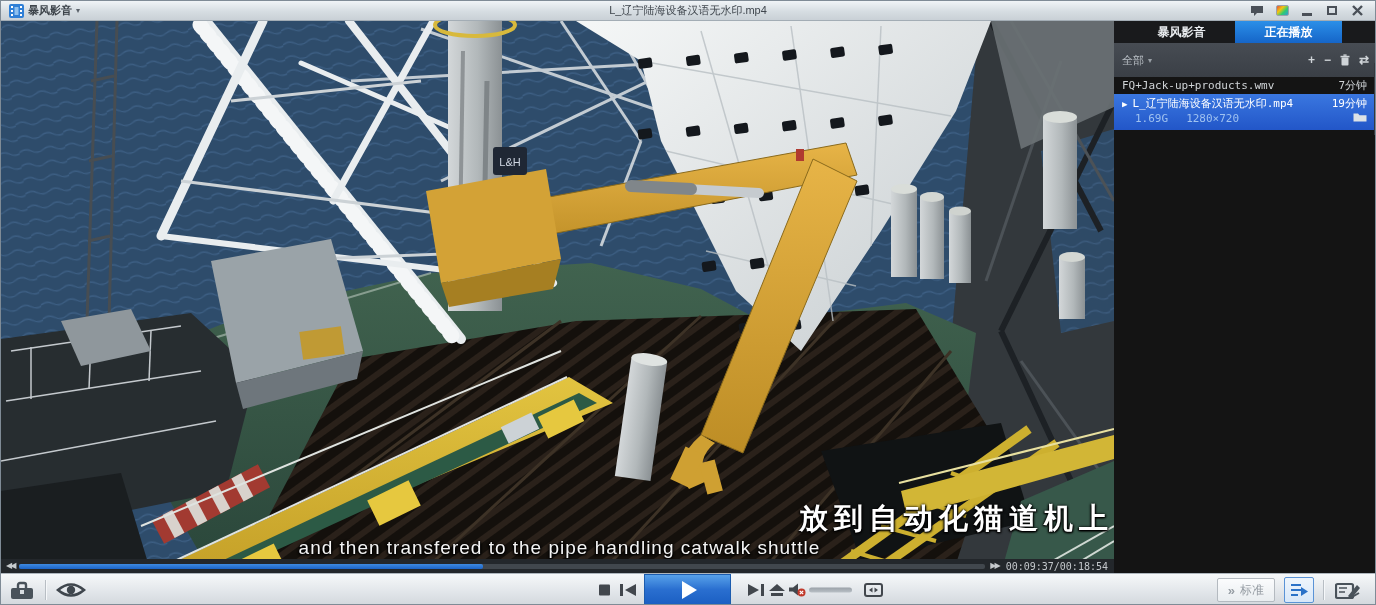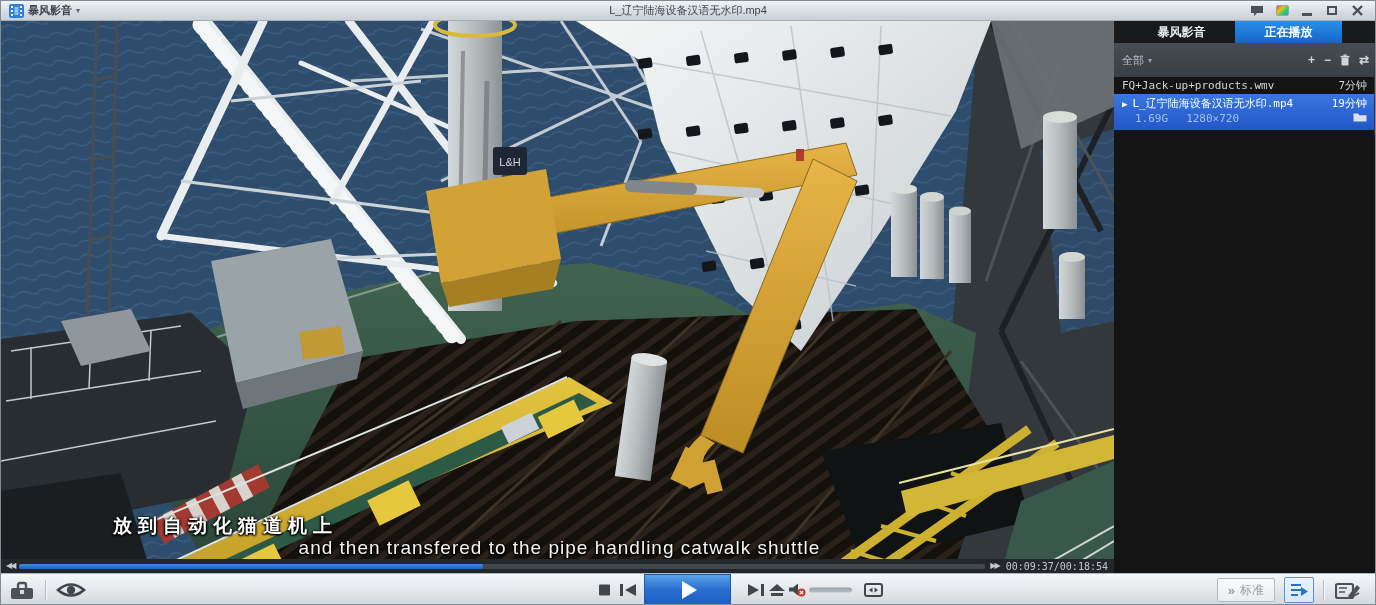--- a/index.html
+++ b/index.html
@@ -17,22 +17,22 @@
   .win-controls { margin-left:auto; display:flex; align-items:center; gap:9px; padding-right:10px; z-index:2; }
   .wc { display:flex; align-items:center; justify-content:center; width:16px; height:14px; }
   .min-glyph { width:10px; height:3px; background:#4a5058; margin-top:8px; }
   .max-glyph { width:10px; height:9px; border:2px solid #4a5058; }
   .skin-glyph { width:13px; height:11px; border:1px solid #9aa2aa; border-radius:2px;
     background:linear-gradient(135deg,#e84c3d 0%,#f1c40f 35%,#2ecc71 65%,#3498db 100%); }
 
   
   .video { position:absolute; top:20px; left:0; width:1113px; height:552px; background:#0d1524; overflow:hidden; }
   .scene { position:absolute; inset:0; }
-  .subtitle-zh { position:absolute; bottom:34px; left:0; width:100%; text-align:left; padding-left:112px;
-    font-size:19px; font-weight:bold; color:#fff; letter-spacing:6px;
+  .subtitle-zh { position:absolute; bottom:34px; left:0; width:100%; text-align:right; padding-left:112px;
+    font-size:29px; font-weight:bold; color:#fff; letter-spacing:6px;
     text-shadow:0 0 3px #000, 1px 1px 2px #000, -1px 1px 2px #000; }
   .subtitle-en { position:absolute; bottom:14px; left:2px; width:100%; text-align:center;
     font-size:19px; color:#f4f4f4; letter-spacing:1px;
     text-shadow:0 0 3px #000, 1px 1px 2px #000, -1px 1px 2px #000; }
 
   
   .seekbar { position:absolute; bottom:0; left:0; width:100%; height:14px; background:#23272b;
     display:flex; align-items:center; }
   .seek-skip { font-size:8px; color:#c6cacd; padding:0 5px; line-height:14px; cursor:pointer; letter-spacing:-2px; }
   .seek-track { flex:1; height:5px; background:#41474d; border-radius:2px; position:relative; cursor:pointer; }

